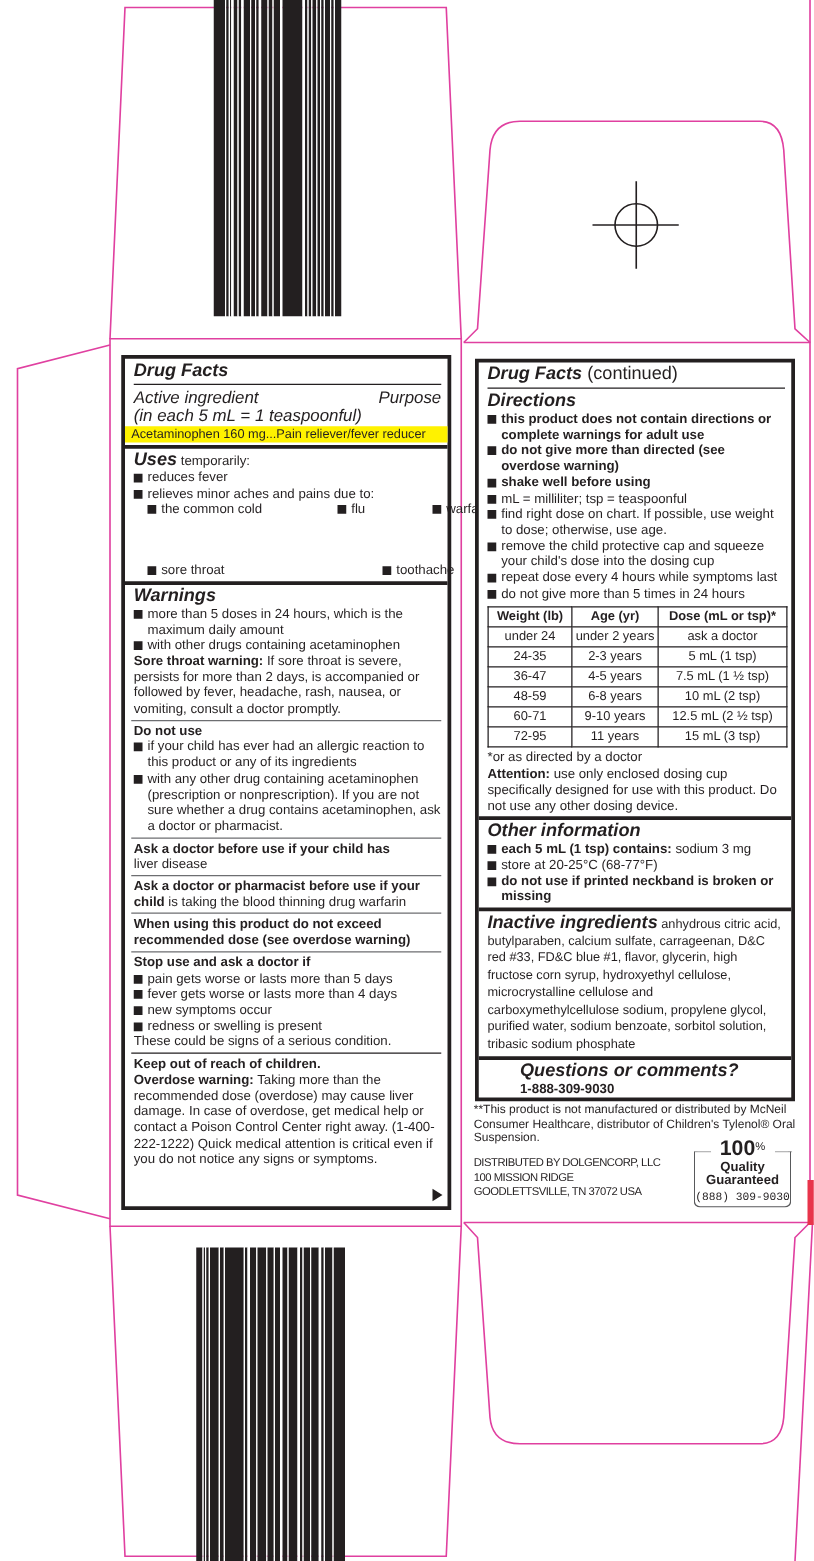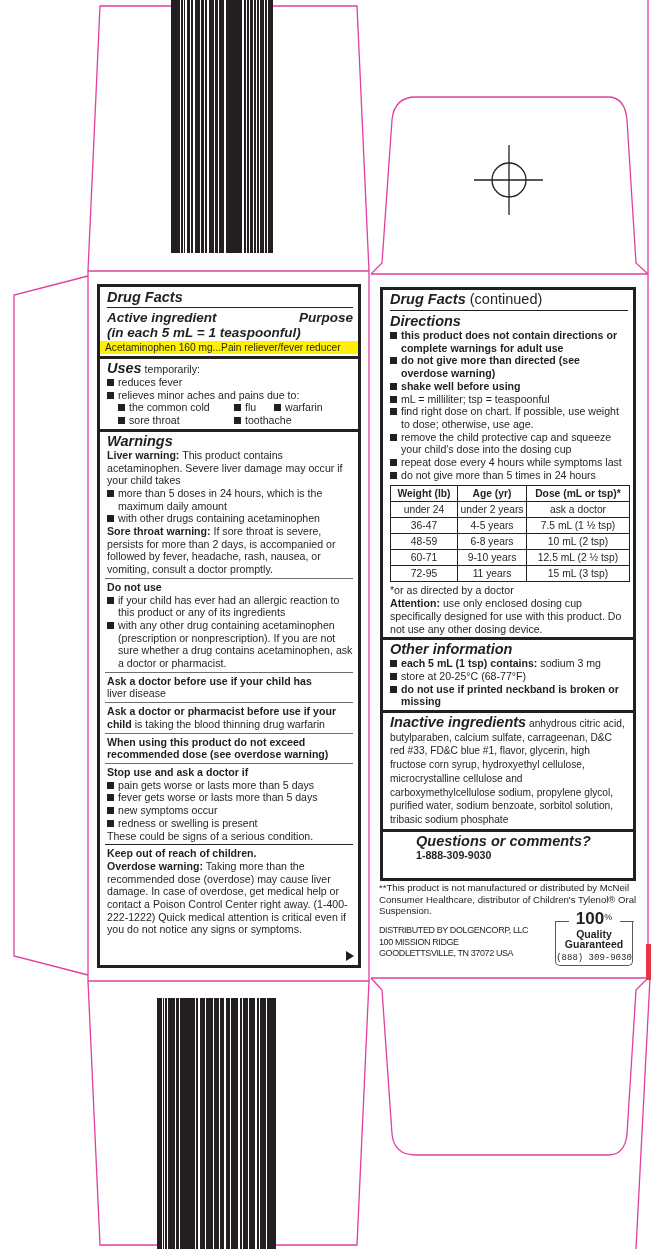--- a/index.html
+++ b/index.html
@@ -10,29 +10,29 @@
   .barcode span { display: block; height: 100%; }
 
   .panel { position: absolute; border: 3px solid #231f20; background: #fff; box-sizing: border-box; }
   #panel-left { left: 97px; top: 284px; width: 264px; height: 684px; }
   #panel-right { left: 380px; top: 287px; width: 256px; height: 594px; }
 
   .sec { border-bottom: 3px solid #231f20; padding: 1px 5px 2px 7px; }
   .sec:last-child { border-bottom: none; padding-left: 33px; }
   .t { font-size: 10.6px; line-height: 12.7px; }
   .h-big { font-weight: bold; font-style: italic; font-size: 14.5px; line-height: 16px; }
-  .h-mid { font-weight: bold; font-style: italic; font-size: 13.5px; line-height: 15px; }
+  .h-mid { font-weight: normal; font-style: italic; font-size: 13.5px; line-height: 15px; }
   .b { font-weight: bold; }
   .rule { border-top: 1.5px solid #231f20; margin: 2px 0; }
   .rule-thin { border-top: 1px solid #6d6e71; margin: 2px 0 2px -2px; }
   .bl { position: relative; padding-left: 11px; }
   .bl::before { content: ""; position: absolute; left: 0; top: 3px; width: 7px; height: 7px; background: #231f20; }
   .hl { background: #fff200; font-size: 10.2px; line-height: 13px; margin: 1px -5px 0 -7px; padding: 0 4px 0 5px; }
   .row2 { display: flex; justify-content: space-between; }
-  .uses-grid { display: grid; grid-template-columns: 116px 40px 90px; margin-left: 11px; }
+  .uses-grid { display: grid; grid-template-columns: 116px 40px 90px; margin-left: 11px; gap: 36px; }
   .uses-grid .bl { padding-left: 11px; }
 
   table.dose { border-collapse: collapse; width: 240px; margin: 4px 0 2px 0; font-size: 10.3px; }
   table.dose th, table.dose td { border: 1px solid #231f20; text-align: center; padding: 0 1px; height: 15px; line-height: 14px; }
   table.dose th { font-weight: bold; }
 
   .arrow { position: absolute; right: 4px; bottom: 4px; width: 0; height: 0;
            border-top: 5px solid transparent; border-bottom: 5px solid transparent; border-left: 8px solid #231f20; }
 
   #disclaimer { position: absolute; left: 379px; top: 882px; width: 262px; font-size: 9.6px; line-height: 11.5px; }
@@ -180,39 +180,38 @@
       <div class="bl">flu</div>
       <div class="bl">warfarin</div>
       <div class="bl">sore throat</div>
       <div></div>
       <div class="bl" style="margin-left:-40px;">toothache</div>
     </div>
   </div>
 
   <div class="sec t" style="position:relative; border-bottom:none;">
     <div class="h-big">Warnings</div>
-    <div><span class="b">Liver warning:</span><span> This product contains acetaminophen. Severe liver damage may occur if your child takes</span></div>
     <div class="bl">more than 5 doses in 24 hours, which is the maximum daily amount</div>
     <div class="bl">with other drugs containing acetaminophen</div>
     <div><span class="b">Sore throat warning:</span><span> If sore throat is severe, persists for more than 2 days, is accompanied or followed by fever, headache, rash, nausea, or vomiting, consult a doctor promptly.</span></div>
     <div class="rule-thin"></div>
     <div class="b">Do not use</div>
     <div class="bl">if your child has ever had an allergic reaction to this product or any of its ingredients</div>
     <div class="bl">with any other drug containing acetaminophen (prescription or nonprescription). If you are not sure whether a drug contains acetaminophen, ask a doctor or pharmacist.</div>
     <div class="rule-thin"></div>
     <div class="b">Ask a doctor before use if your child has</div>
     <div>liver disease</div>
     <div class="rule-thin"></div>
     <div><span class="b">Ask a doctor or pharmacist before use if your child</span><span> is taking the blood thinning drug warfarin</span></div>
     <div class="rule-thin"></div>
     <div class="b">When using this product do not exceed recommended dose (see overdose warning)</div>
     <div class="rule-thin"></div>
     <div class="b">Stop use and ask a doctor if</div>
     <div class="bl">pain gets worse or lasts more than 5 days</div>
-    <div class="bl">fever gets worse or lasts more than 5 days</div>
+    <div class="bl">fever gets worse or lasts more than 4 days</div>
     <div class="bl">new symptoms occur</div>
     <div class="bl">redness or swelling is present</div>
     <div>These could be signs of a serious condition.</div>
     <div class="rule" style="margin-left:-2px;"></div>
     <div class="b">Keep out of reach of children.</div>
     <div><span class="b">Overdose warning:</span><span> Taking more than the recommended dose (overdose) may cause liver damage. In case of overdose, get medical help or contact a Poison Control Center right away. (1-400-222-1222) Quick medical attention is critical even if you do not notice any signs or symptoms.</span></div>
   </div>
   <span class="arrow"></span>
 </div>
 
@@ -237,20 +236,25 @@
           <th>Dose (mL or tsp)*</th>
         </tr>
       </thead>
       <tbody>
         <tr>
             <td>under 24</td>
             <td>under 2 years</td>
             <td>ask a doctor</td>
           </tr>
         <tr>
+            <td>24-35</td>
+            <td>2-3 years</td>
+            <td>5 mL (1 tsp)</td>
+          </tr>
+        <tr>
             <td>36-47</td>
             <td>4-5 years</td>
             <td>7.5 mL (1 ½ tsp)</td>
           </tr>
         <tr>
             <td>48-59</td>
             <td>6-8 years</td>
             <td>10 mL (2 tsp)</td>
           </tr>
         <tr>

